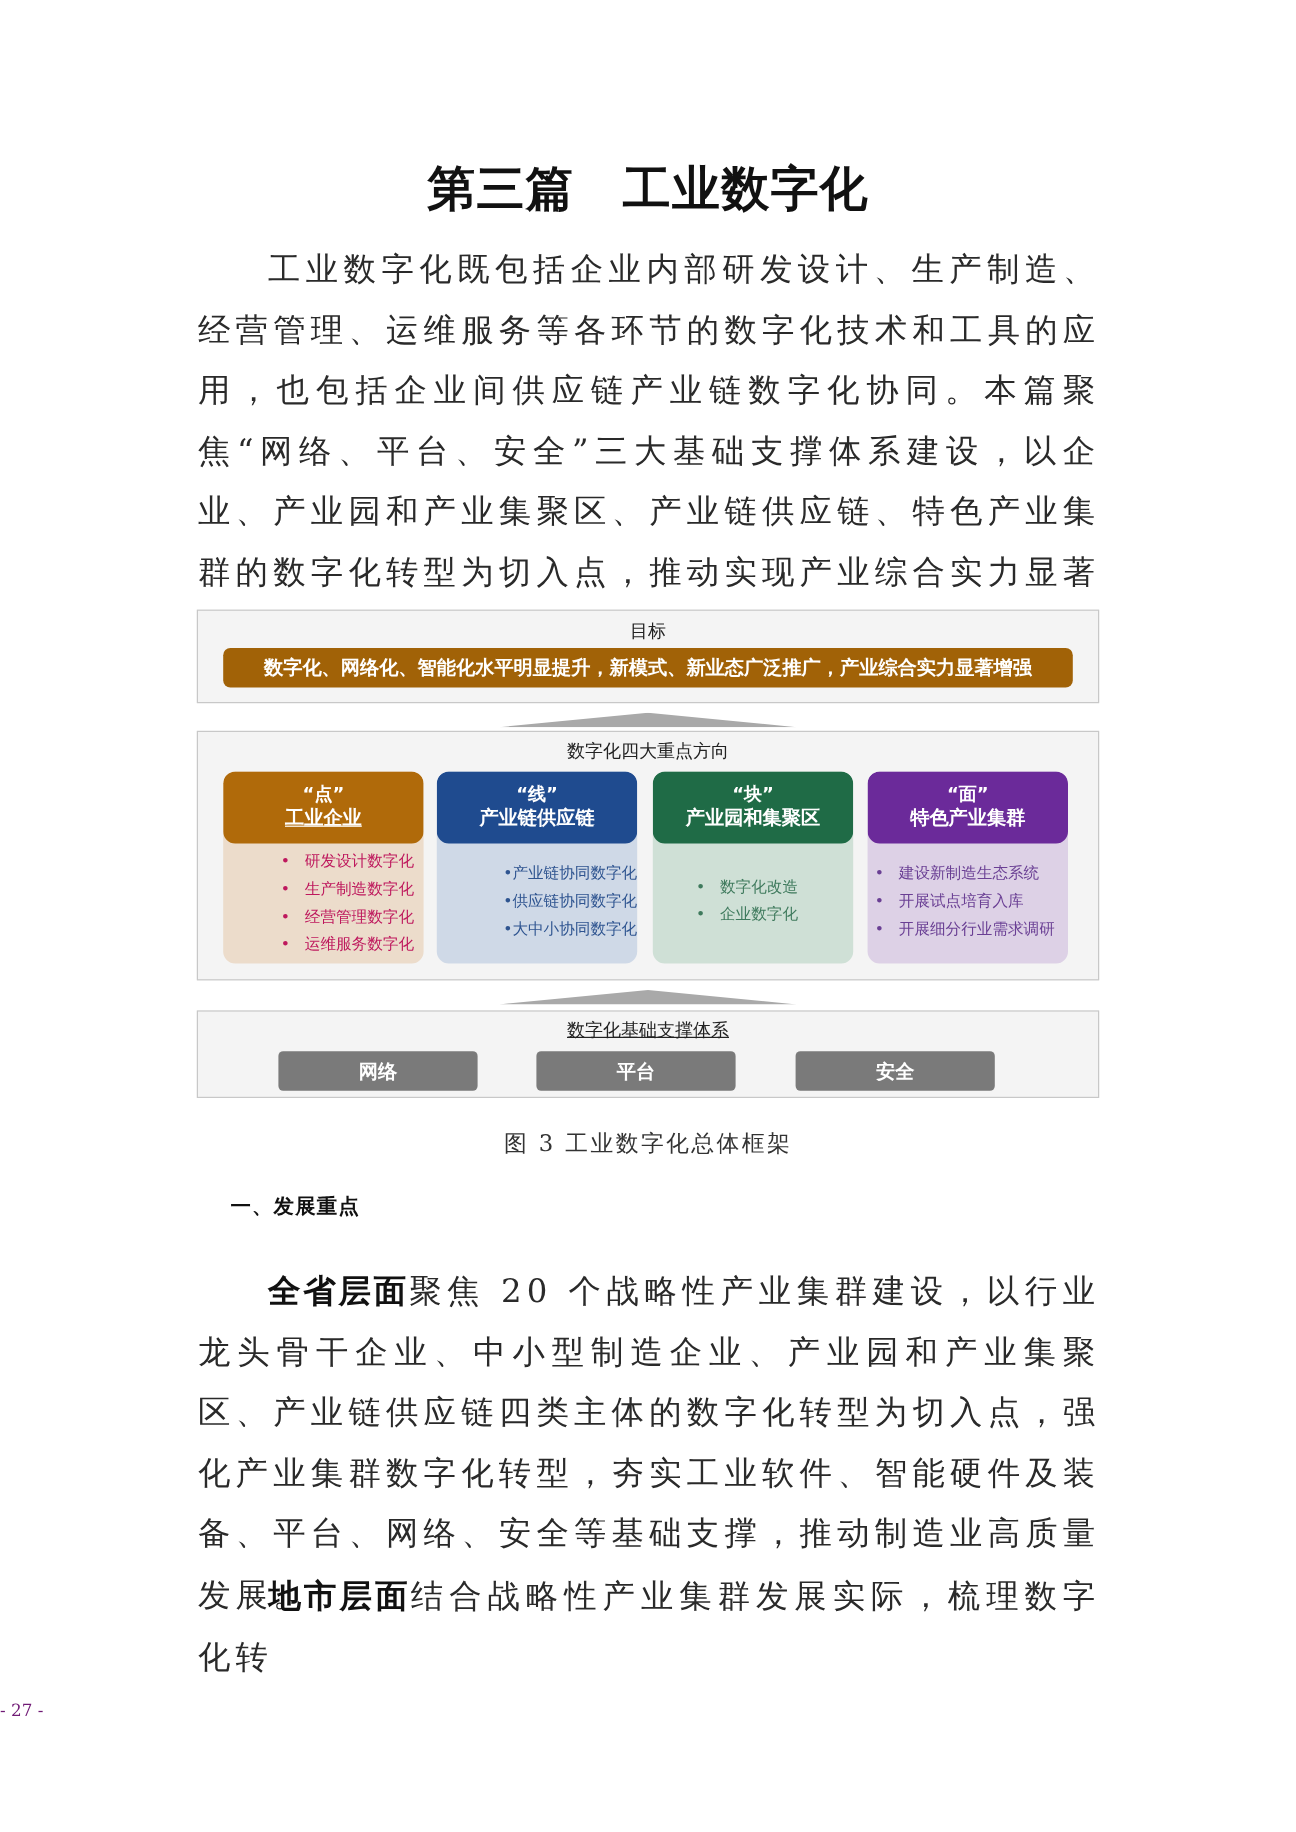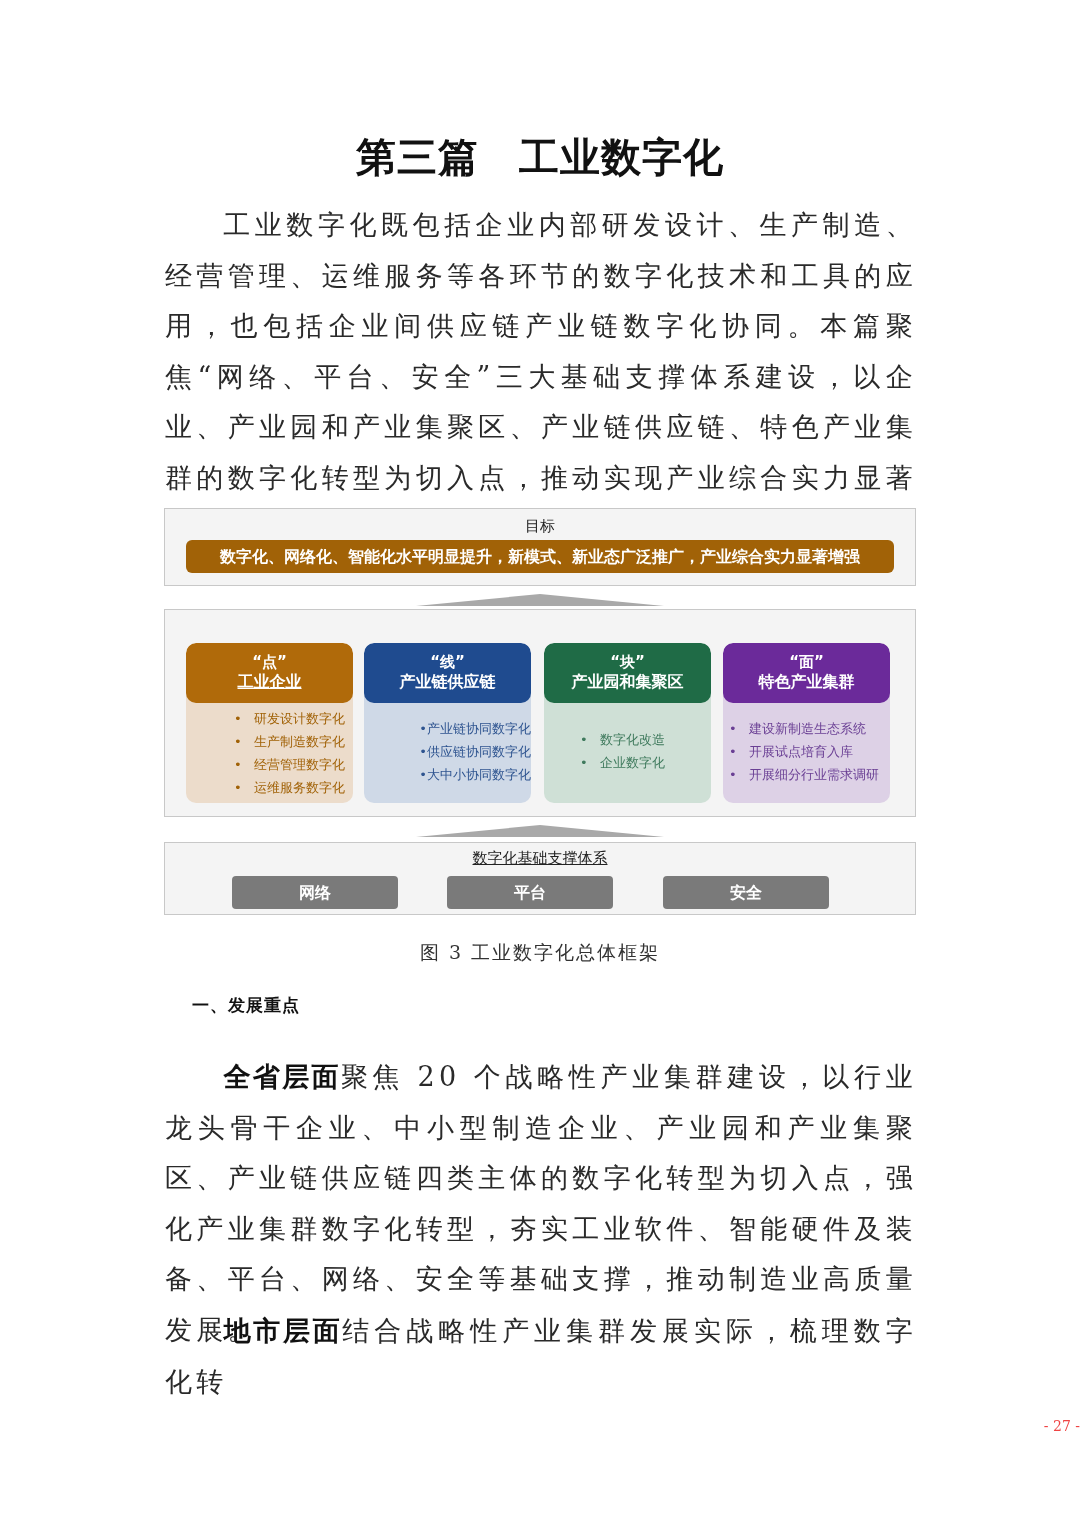--- a/index.html
+++ b/index.html
@@ -44,48 +44,49 @@
   }
 
   .caption {
     position: absolute; top: 940px; left: 0; width: 1080px; text-align: center;
     font-size: 19px; color: #333; letter-spacing: 2px;
   }
   .h2 {
     position: absolute; top: 994px; left: 192px; font-family: "DejaVu Sans", sans-serif;
     font-weight: bold; font-size: 17px; color: #111; letter-spacing: 1px;
   }
-  .pagenum { position: absolute; top: 1418px; left: 0; width: 1080px; text-align: right; font-size: 14px; color: #ef4444; }
+  .pagenum { position: absolute; top: 1418px; left: 0; width: 1080px; text-align: left; font-size: 14px; color: #701a75; }
 </style>
 </head>
 <body>
 
 <div class="title"><span>第三篇</span><span class="gap"></span><span>工业数字化</span></div>
 
 <div class="para" style="top:200px;"><span class="indent"></span><span>工业数字化既包括企业内部研发设计、生产制造、经营管理、运维服务等各环节的数字化技术和工具的应用，也包括企业间供应链产业链数字化协同。本篇聚焦“网络、平台、安全”三大基础支撑体系建设，以企业、产业园和产业集聚区、产业链供应链、特色产业集群的数字化转型为切入点，推动实现产业综合实力显著增强。</span></div>
 
 <div class="fig" style="top:508px; height:410px;">
 
   <div class="panel" style="top:0; height:78px;">
     <div class="panel-title" style="top:8px;">目标</div>
     <div class="goal-bar">数字化、网络化、智能化水平明显提升，新模式、新业态广泛推广，产业综合实力显著增强</div>
   </div>
 
   <svg class="arrow" style="top:86px;" viewBox="0 0 248 12" preserveAspectRatio="none">
     <polygon points="0,12 124,0 248,12" fill="#a9a9a9"></polygon>
   </svg>
 
   <div class="panel" style="top:101px; height:208px;">
+    <div class="panel-title" style="top:7px;">数字化四大重点方向</div>
 
     <div class="card" style="left:21px; background:#ecdccb;">
       <div class="card-head" style="background:#b06a0a;">
         <span class="q">“点”</span>
         <span class="n u">工业企业</span>
       </div>
-      <div class="card-body" style="color:#a16207; top:60px;padding-left:48px;">
+      <div class="card-body" style="color:#be185d; top:60px;padding-left:48px;">
         <div class="li">研发设计数字化</div>
         <div class="li">生产制造数字化</div>
         <div class="li">经营管理数字化</div>
         <div class="li">运维服务数字化</div>
       </div>
     </div>
 
     <div class="card" style="left:199px; background:#cfd9e7;">
       <div class="card-head" style="background:#1f4b8f;">
         <span class="q">“线”</span>

